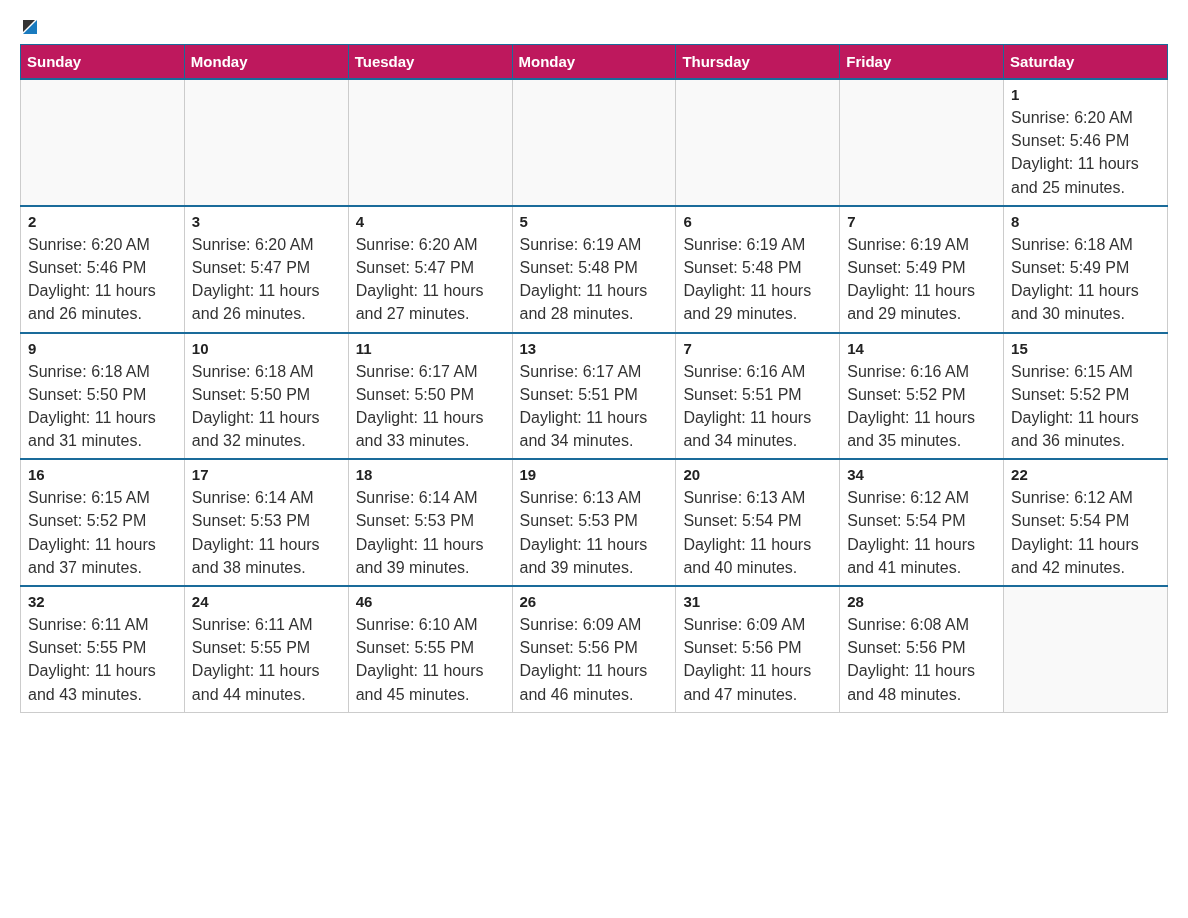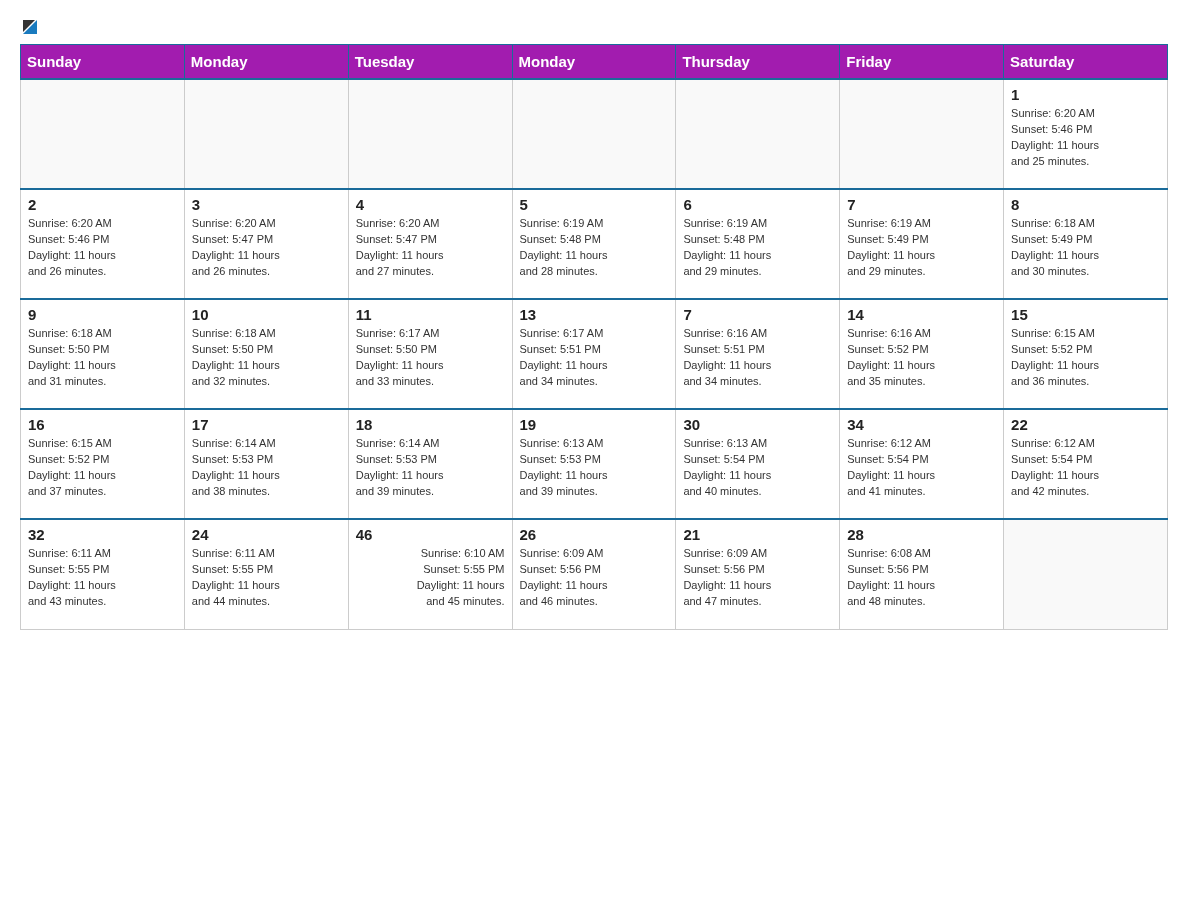--- a/index.html
+++ b/index.html
@@ -39,21 +39,21 @@
       font-size: 20px;
       color: #444;
       margin-top: 2px;
     }
     .calendar {
       width: 100%;
       border-collapse: collapse;
       margin-top: 10px;
     }
     .calendar th {
-      background-color: #a21caf;
+      background-color: #be185d;
       color: #fff;
       padding: 8px 6px;
       font-size: 15px;
       font-weight: bold;
       text-align: left;
       border: 1px solid #1a6b9a;
     }
     .calendar td {
       vertical-align: top;
       border: 1px solid #ccc;
@@ -66,21 +66,21 @@
     .calendar td.empty {
       background: #f9f9f9;
     }
     .day-number {
       font-size: 15px;
       font-weight: bold;
       color: #222;
       margin-bottom: 3px;
     }
     .day-info {
-      font-size: 11px;
+      font-size: 16px;
       color: #333;
       line-height: 1.45;
     }
     .week-row td {
       border-top: 2px solid #1a6b9a;
     }
     .logo-text-row {
       display: flex;
       align-items: center;
     }
@@ -283,21 +283,21 @@
 and 39 minutes.</div>
         </td>
         <td>
           <div class="day-number">19</div>
           <div class="day-info" style="white-space: pre-line;">Sunrise: 6:13 AM
 Sunset: 5:53 PM
 Daylight: 11 hours
 and 39 minutes.</div>
         </td>
         <td>
-          <div class="day-number">30</div>
+          <div class="day-number">20</div>
           <div class="day-info" style="white-space: pre-line;">Sunrise: 6:13 AM
 Sunset: 5:54 PM
 Daylight: 11 hours
 and 40 minutes.</div>
         </td>
         <td>
           <div class="day-number">34</div>
           <div class="day-info" style="white-space: pre-line;">Sunrise: 6:12 AM
 Sunset: 5:54 PM
 Daylight: 11 hours
@@ -321,34 +321,34 @@
         </td>
         <td>
           <div class="day-number">24</div>
           <div class="day-info" style="white-space: pre-line;">Sunrise: 6:11 AM
 Sunset: 5:55 PM
 Daylight: 11 hours
 and 44 minutes.</div>
         </td>
         <td>
           <div class="day-number">46</div>
-          <div class="day-info" style="white-space: pre-line; text-align: right;">Sunrise: 6:10 AM
+          <div class="day-info" style="white-space: pre-line;">Sunrise: 6:10 AM
 Sunset: 5:55 PM
 Daylight: 11 hours
 and 45 minutes.</div>
         </td>
         <td>
           <div class="day-number">26</div>
           <div class="day-info" style="white-space: pre-line;">Sunrise: 6:09 AM
 Sunset: 5:56 PM
 Daylight: 11 hours
 and 46 minutes.</div>
         </td>
         <td>
-          <div class="day-number">21</div>
+          <div class="day-number">31</div>
           <div class="day-info" style="white-space: pre-line;">Sunrise: 6:09 AM
 Sunset: 5:56 PM
 Daylight: 11 hours
 and 47 minutes.</div>
         </td>
         <td>
           <div class="day-number">28</div>
           <div class="day-info" style="white-space: pre-line;">Sunrise: 6:08 AM
 Sunset: 5:56 PM
 Daylight: 11 hours

